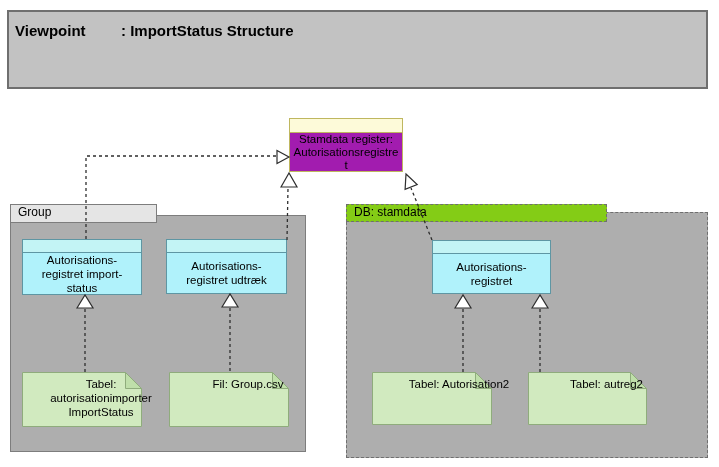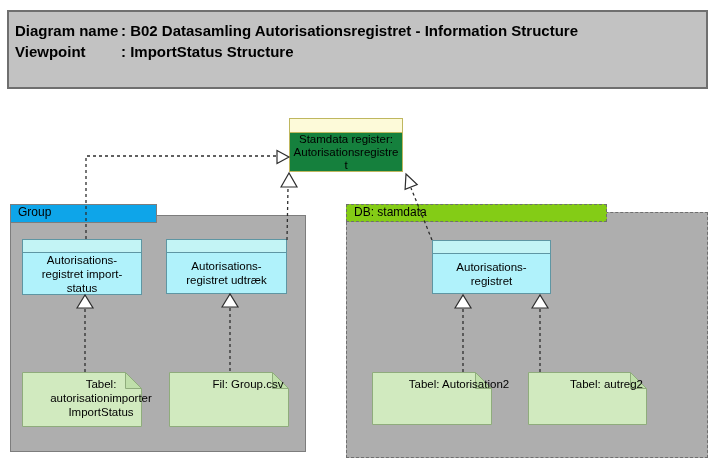--- a/index.html
+++ b/index.html
@@ -10,21 +10,21 @@
   
   .title-block{
     position:absolute;left:7px;top:10px;width:701px;height:79px;
     background:#c2c2c2;border:2px solid #6f6f6f;box-sizing:border-box;
     padding:8px 0 0 6px;
   }
   .title-row{font-size:15px;font-weight:bold;line-height:21px;white-space:pre;}
   .title-row .t-label{display:inline-block;width:106px;}
   
   .folder-tab,.folder-body{position:absolute;box-sizing:border-box;}
-  .grp-solid .folder-tab{background:#0ea5e9;border:1.5px solid #7d7d7d;}
+  .grp-solid .folder-tab{background:#e5e5e5;border:1.5px solid #7d7d7d;}
   .grp-solid .folder-body{background:#aeaeae;border:1.5px solid #7d7d7d;}
   .grp-dash .folder-tab{background:#84cc16;border:1.5px dashed #6f6f6f;}
   .grp-dash .folder-body{background:#aeaeae;border:1.5px dashed #6f6f6f;}
   .tab-label{font-size:12px;line-height:15px;padding-left:7px;}
   
   #grp-left-tab{left:10px;top:204px;width:147px;height:19px;z-index:3;}
   #grp-left-body{left:10px;top:215px;width:296px;height:237px;z-index:2;}
   
   #grp-db-tab{left:346px;top:204px;width:261px;height:18px;z-index:3;}
   #grp-db-body{left:346px;top:212px;width:362px;height:246px;z-index:2;}
@@ -33,21 +33,21 @@
     position:absolute;box-sizing:border-box;z-index:10;
     display:flex;flex-direction:column;
   }
   .obj .band{flex:0 0 auto;border-bottom:1px solid;box-sizing:border-box;}
   .obj .obj-body{
     flex:1 1 auto;display:flex;align-items:center;justify-content:center;
     text-align:center;font-size:11.5px;line-height:14px;white-space:pre-line;
   }
   .obj.cyan{background:#b0f2fb;border:1px solid #5e96a3;}
   .obj.cyan .band{height:13px;background:#c3f4f5;border-color:#5e96a3;}
-  .obj.yellow{background:#15803d;border:1px solid #bfb75f;}
+  .obj.yellow{background:#a21caf;border:1px solid #bfb75f;}
   .obj.yellow .band{height:14px;background:#fdfad9;border-color:#bfb75f;}
   #obj-stamdata{left:289px;top:118px;width:114px;height:54px;z-index:10;}
   #obj-import{left:22px;top:239px;width:120px;height:56px;}
   #obj-udtraek{left:166px;top:239px;width:121px;height:55px;}
   #obj-autreg{left:432px;top:240px;width:119px;height:54px;}
   #obj-stamdata .obj-body{line-height:13px;}
   
   .note{position:absolute;z-index:10;}
   .note svg{position:absolute;left:0;top:0;}
   .note .note-label{
@@ -61,21 +61,20 @@
   #note-autreg2{left:528px;top:372px;width:119px;height:68px;}
   
   #connector-layer{position:absolute;left:0;top:0;z-index:50;pointer-events:none;}
 </style>
 </head>
 <body>
 
 <div class="canvas">
 
   <div class="title-block">
-    <div class="title-row"><span class="t-label">Diagram name</span><span>: </span><span>B02 Datasamling Autorisationsregistret - Information Structure</span></div>
     <div class="title-row"><span class="t-label">Viewpoint</span><span>: </span><span>ImportStatus Structure</span></div>
   </div>
 
   <div class="grp-solid">
     <div class="folder-body" id="grp-left-body"></div>
     <div class="folder-tab" id="grp-left-tab">
       <div class="tab-label">Group</div>
     </div>
   </div>
 

